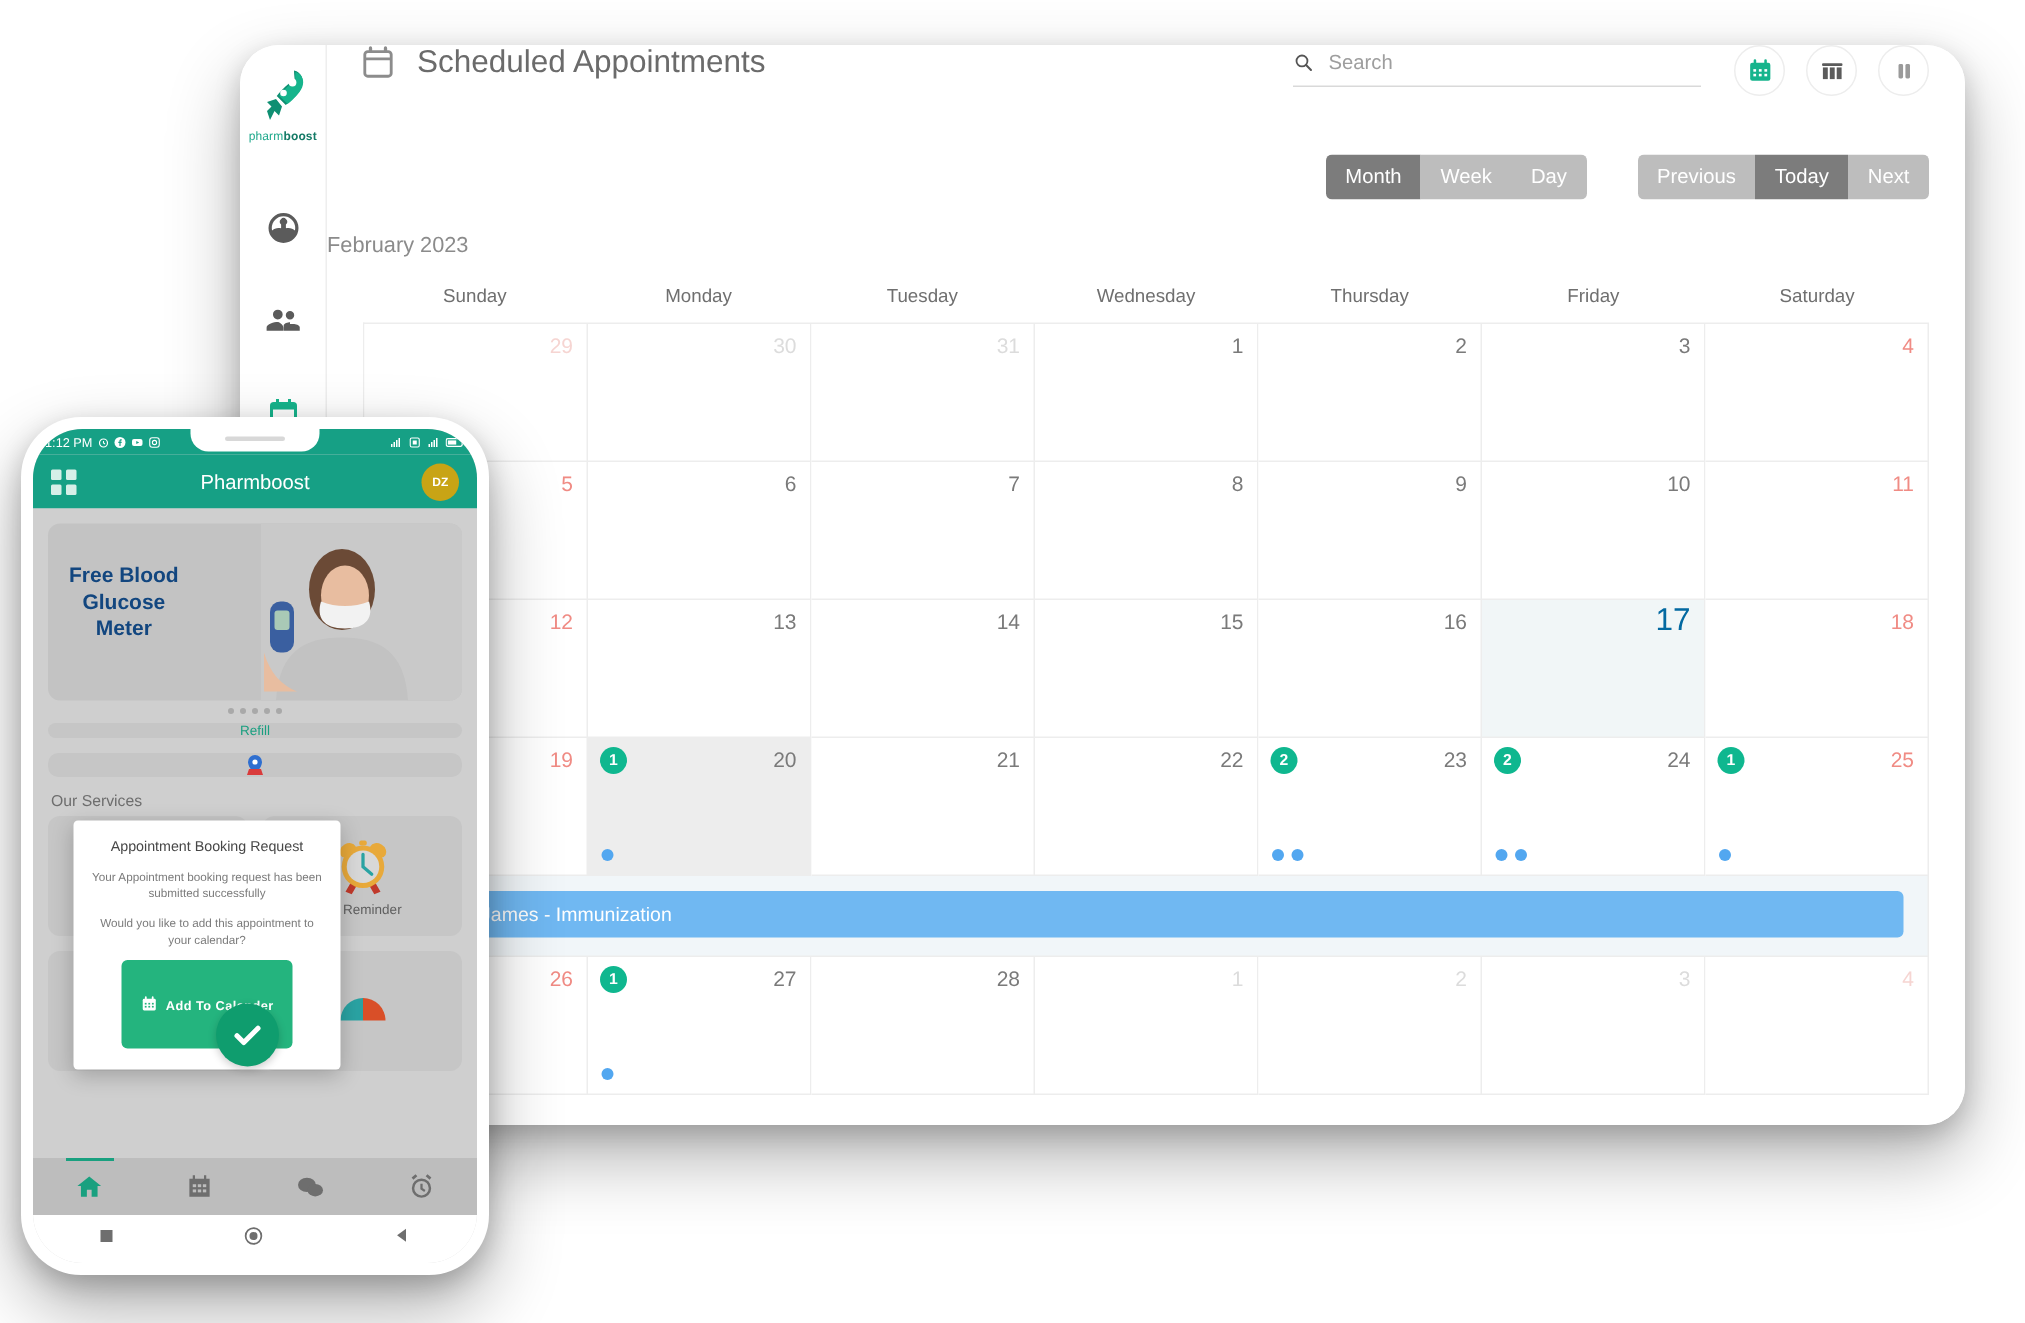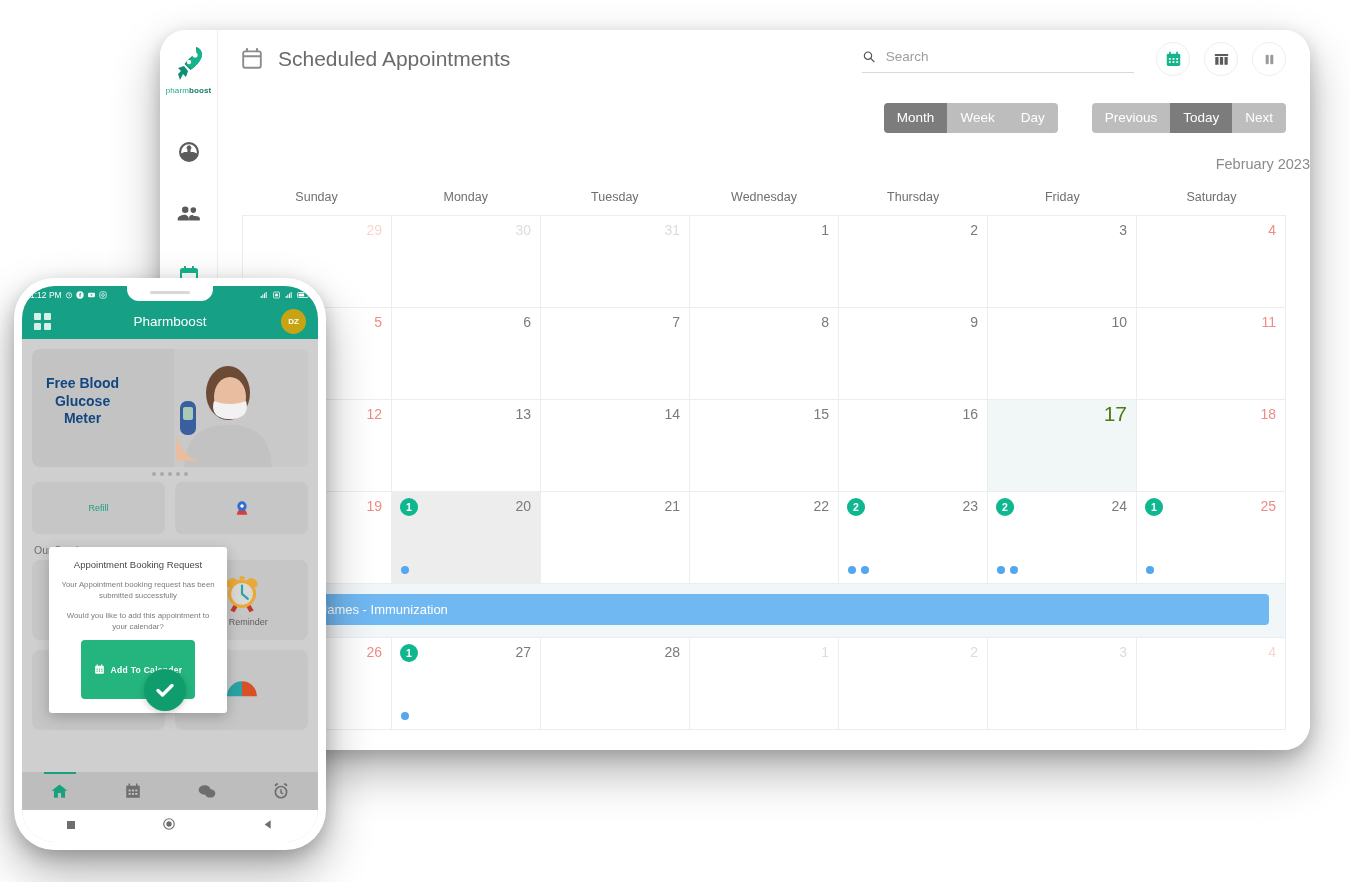--- a/index.html
+++ b/index.html
@@ -37,21 +37,21 @@
     width: 58px; height: 62px;
     display: flex; align-items: center; justify-content: center;
     cursor: pointer;
   }
   .side-item.active svg { fill: #16b48c; }
   .side-item svg { fill: #5b5b5b; }
 
   
   .main { flex: 1 1 auto; position: relative; background: #fff; min-width: 0; }
   .topbar {
-    height: 58px; display: flex; align-items: center;
+    height: 58px; display: flex; align-items: flex-start;
     padding: 0 24px 0 22px;
   }
   .title-wrap { display: flex; align-items: center; gap: 14px; }
   .page-title { font-size: 21px; color: #6b6b6b; font-weight: 400; white-space: nowrap; }
   .cal-outline-icon { width: 24px; height: 24px; }
 
   .search-wrap {
     margin-left: auto; margin-right: 22px;
     width: 272px; position: relative;
     border-bottom: 1px solid #d9d9d9;
@@ -82,21 +82,21 @@
   .btn-group.left { margin-left: 20px; }
   .btn-group.right { margin-left: auto; margin-right: 14px; }
   .grp-btn {
     font-size: 13.5px; padding: 6px 13px; border: 0; cursor: pointer;
     background: #bdbdbd; color: #ffffff;
     font-family: "Liberation Sans", sans-serif; line-height: 1.35;
   }
   .grp-btn.active { background: #7c7c7c; }
 
   .month-label {
-    text-align: right; font-size: 14.5px; color: #8b8b8b;
+    text-align: left; font-size: 14.5px; color: #8b8b8b;
     margin-top: 22px; margin-bottom: 18px;
   }
 
   
   .cal { padding: 0 24px 0 24px; }
   .cal-head { display: grid; grid-template-columns: repeat(7, 1fr); }
   .cal-head div {
     text-align: center; font-size: 12.5px; color: #6f6f6f;
     padding-bottom: 11px;
   }
@@ -112,21 +112,21 @@
   }
   .cell.today { background: #f1f6f7; }
   .cell.selected { background: #ededed; }
   .daynum {
     position: absolute; right: 9px; top: 6px;
     font-size: 14px; color: #7a7a7a;
   }
   .cell.weekend .daynum { color: #f08b84; }
   .cell.other .daynum { color: #dcdcdc; }
   .cell.other.weekend .daynum { color: #f6d5d2; }
-  .cell.today .daynum { font-size: 21px; color: #4d7c0f; top: 2px; }
+  .cell.today .daynum { font-size: 21px; color: #0369a1; top: 2px; }
   .badge {
     position: absolute; left: 8px; top: 6px;
     width: 18px; height: 18px; border-radius: 50%;
     background: #0fb78f; color: #fff;
     font-size: 10.5px; font-weight: bold;
     display: flex; align-items: center; justify-content: center;
   }
   .dots { position: absolute; left: 9px; bottom: 9px; display: flex; gap: 5px; }
   .dot { width: 8px; height: 8px; border-radius: 50%; background: #52a7f0; }
 
@@ -202,21 +202,21 @@
     position: absolute; left: 14px; top: 26px;
     font-size: 14px; font-weight: bold; color: #12467f; line-height: 1.25;
     white-space: pre-line;
   }
   .banner-photo {
     position: absolute; right: 0; top: 0; width: 134px; height: 118px;
     background: #c9c9c9;
   }
   .dots-row { display: flex; justify-content: center; gap: 4px; margin-top: 5px; }
   .dots-row i { width: 4px; height: 4px; border-radius: 50%; background: #a9a9a9; display: block; }
-  .quick-row { display: flex; gap: 10px; margin: 6px 10px 0 10px; }
+  .quick-row { display: flex; gap: 10px; margin: 6px 10px 0 10px; flex-direction: column; }
   .quick-card {
     flex: 1; height: 52px; border-radius: 7px; background: #c6c6c6;
     display: flex; align-items: center; justify-content: center;
     font-size: 9px; color: #1a9f80;
   }
   .section-title { margin: 10px 0 4px 12px; font-size: 10.5px; color: #6e6e6e; }
   .svc-grid {
     display: grid; grid-template-columns: 1fr 1fr; gap: 10px;
     margin: 0 10px;
   }

